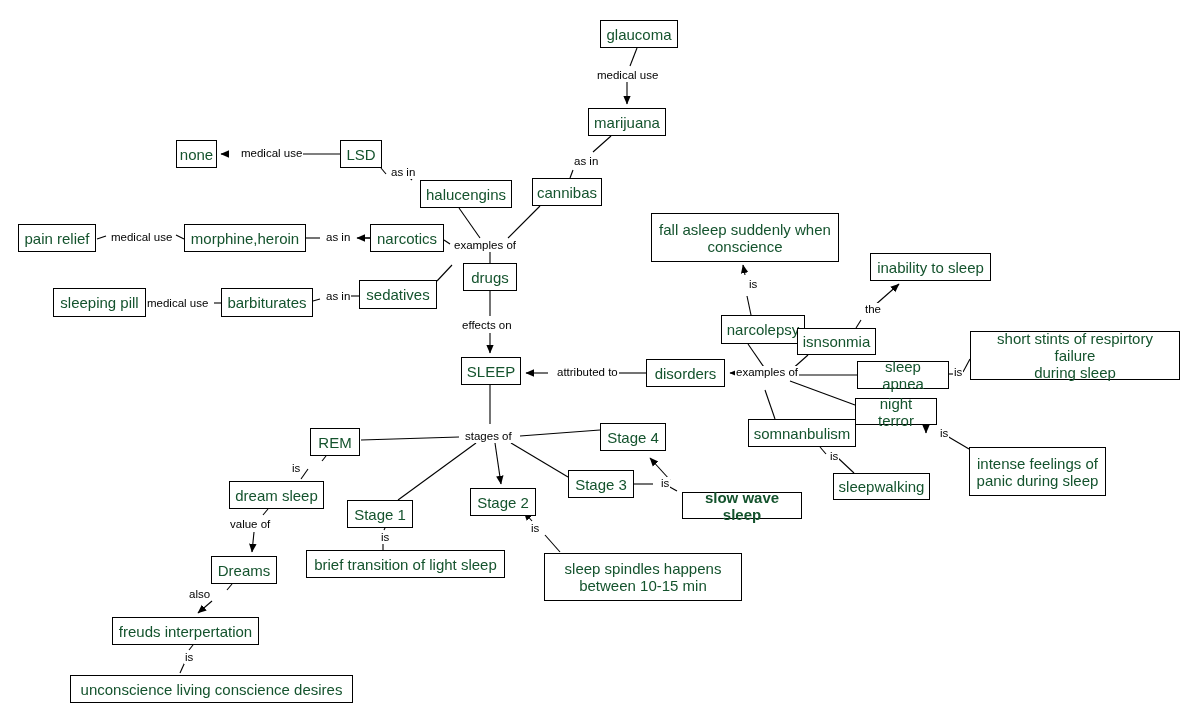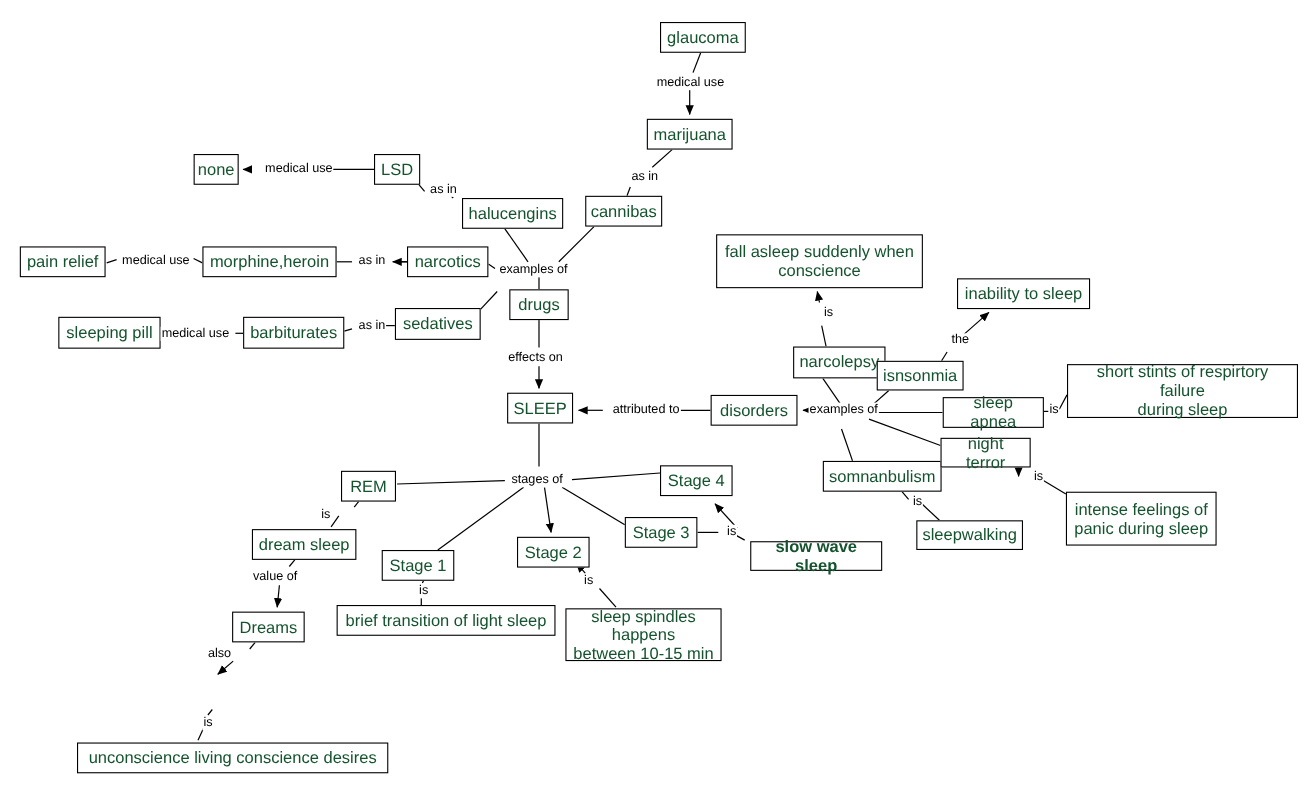--- a/index.html
+++ b/index.html
@@ -189,23 +189,24 @@
   <div class="node" style="left:310px;top:428px;width:50px;height:28px;">REM</div>
   <div class="node" style="left:568px;top:470px;width:66px;height:28px;">Stage 3</div>
   <div class="node" style="left:833px;top:473px;width:97px;height:27px;">sleepwalking</div>
   <div class="node" style="left:229px;top:481px;width:95px;height:28px;">dream sleep</div>
   <div class="node" style="left:470px;top:488px;width:66px;height:28px;">Stage 2</div>
   <div class="node" style="left:682px;top:492px;width:120px;height:27px;font-weight:bold;">slow wave sleep</div>
   <div class="node" style="left:969px;top:447px;width:137px;height:49px;">intense feelings of
 panic during sleep</div>
   <div class="node" style="left:347px;top:500px;width:66px;height:28px;">Stage 1</div>
   <div class="node" style="left:306px;top:550px;width:199px;height:28px;">brief transition of light sleep</div>
-  <div class="node" style="left:514px;top:553px;width:142px;height:48px;">sleep spindles happens
+  <div class="node" style="left:544px;top:553px;width:198px;height:48px;">sleep spindles happens
 between 10-15 min</div>
   <div class="node" style="left:211px;top:556px;width:66px;height:28px;">Dreams</div>
+  <div class="node" style="left:112px;top:617px;width:147px;height:28px;">freuds interpertation</div>
   <div class="node" style="left:70px;top:675px;width:283px;height:28px;">unconscience living conscience desires</div>
 
   <div class="lbl" style="left:596px;top:69px;">medical use</div>
   <div class="lbl" style="left:240px;top:147px;">medical use</div>
   <div class="lbl" style="left:390px;top:166px;">as in</div>
   <div class="lbl" style="left:573px;top:155px;">as in</div>
   <div class="lbl" style="left:110px;top:231px;">medical use</div>
   <div class="lbl" style="left:325px;top:231px;">as in</div>
   <div class="lbl" style="left:453px;top:239px;">examples of</div>
   <div class="lbl" style="left:146px;top:297px;">medical use</div>

